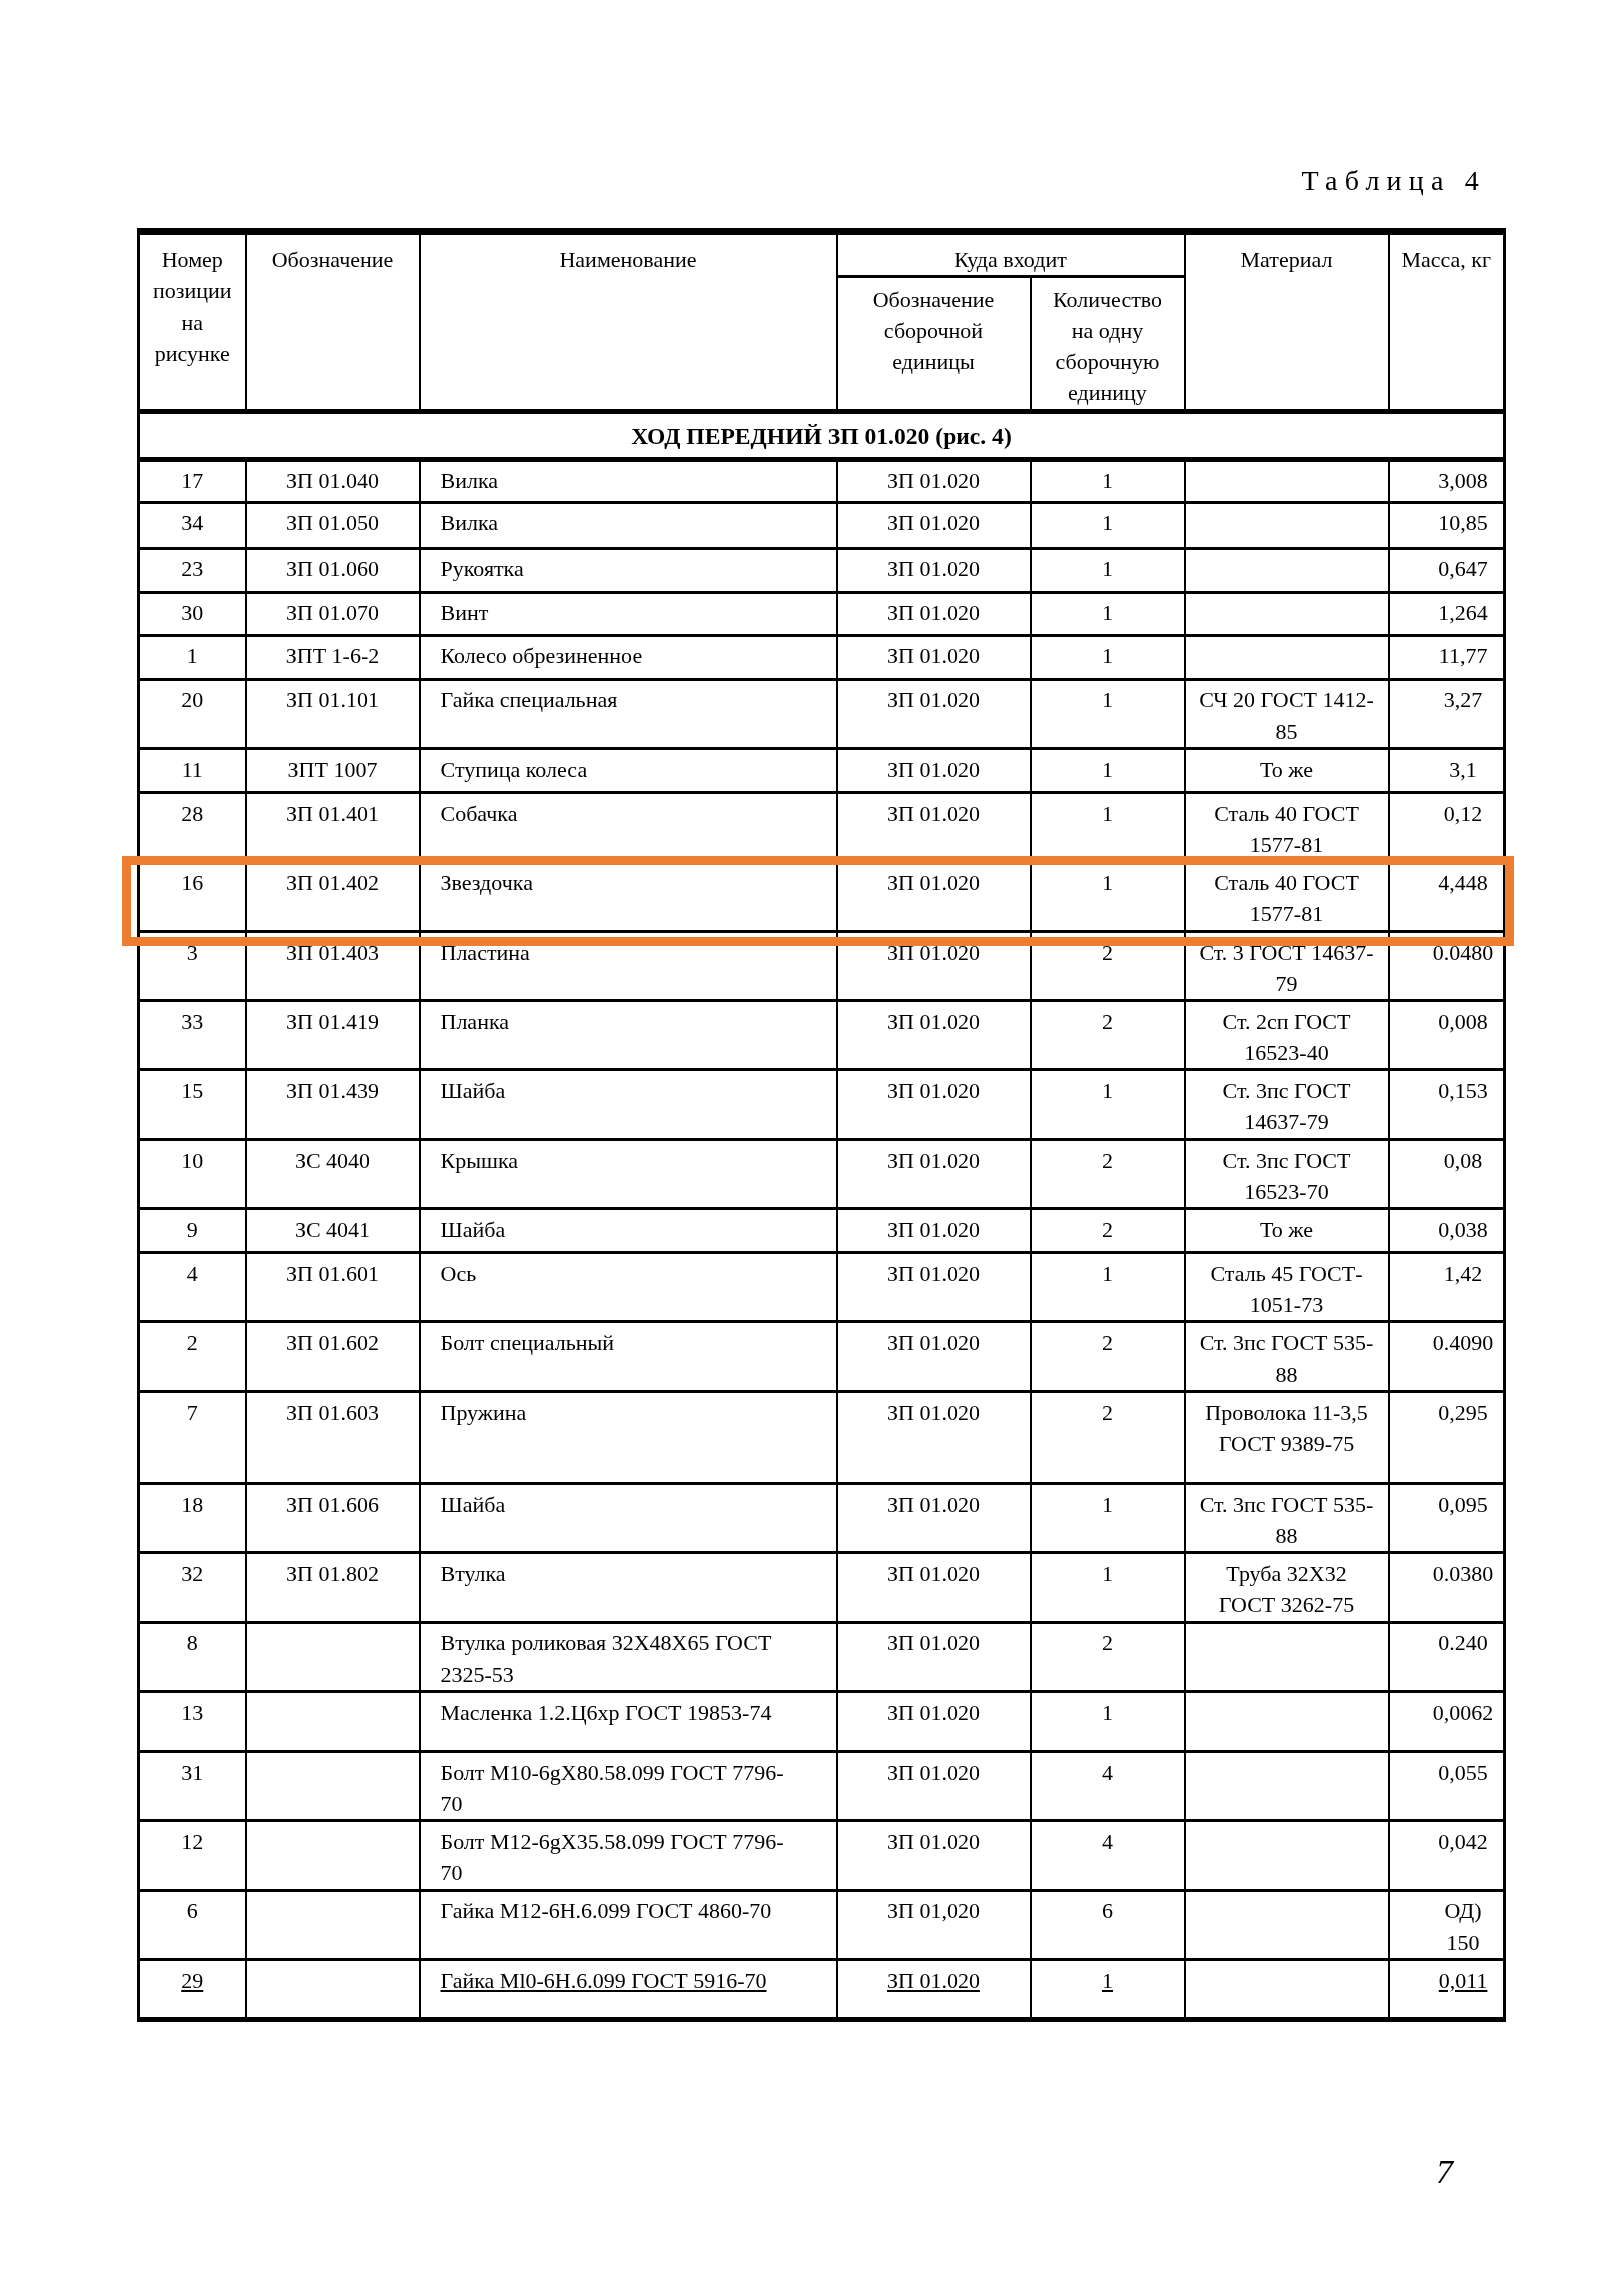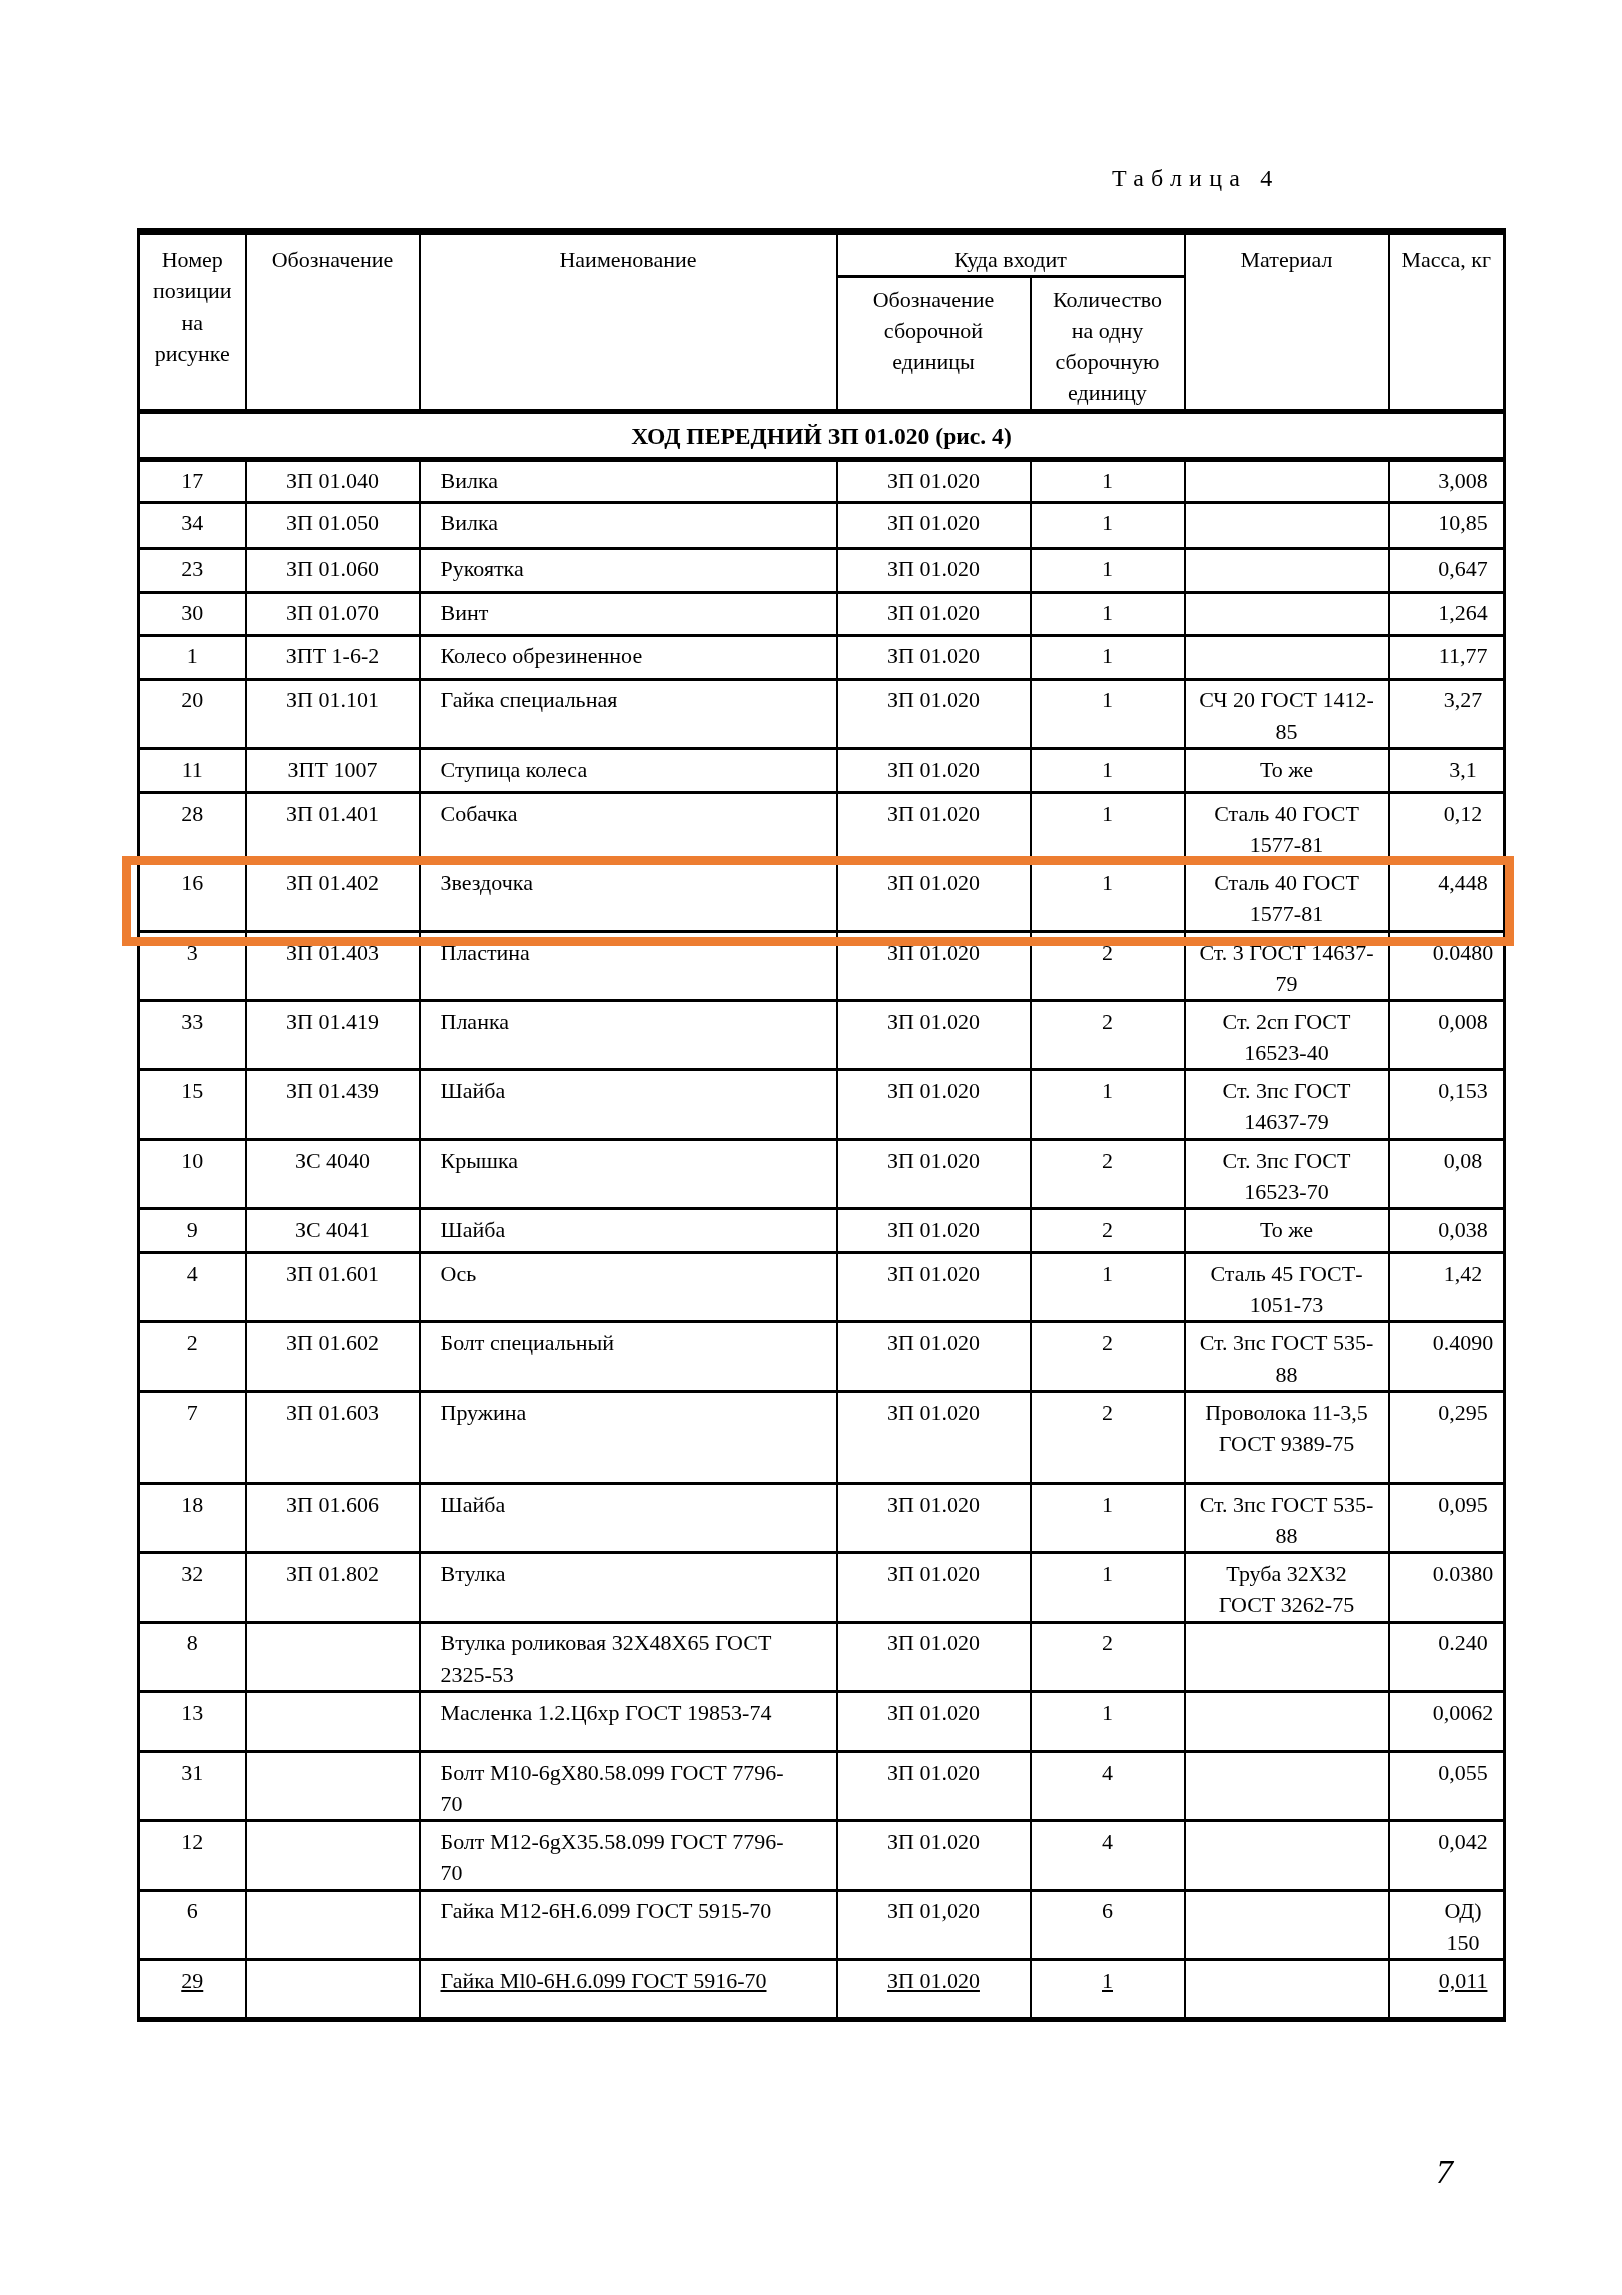--- a/index.html
+++ b/index.html
@@ -6,22 +6,22 @@
   body {
     width: 1623px; height: 2295px;
     background: #ffffff;
     position: relative;
     font-family: "Liberation Serif", "DejaVu Serif", serif;
     color: #000;
   }
   .doc-label {
     position: absolute;
     top: 165px; left: 1112px; width: 374px;
-    text-align: left;
-    font-size: 24px;
+    text-align: right;
+    font-size: 28px;
     letter-spacing: 7.2px;
     white-space: nowrap;
   }
   table.parts {
     position: absolute;
     left: 137px; top: 228px;
     width: 1367px;
     border-collapse: collapse;
     table-layout: fixed;
     border: 3.9px solid #000;
@@ -352,21 +352,21 @@
     <td class="name">Болт М12-6gХ35.58.099 ГОСТ 7796-
 70</td>
     <td>ЗП 01.020</td>
     <td>4</td>
     <td></td>
     <td class="mass">0,042</td>
   </tr>
       <tr>
     <td>6</td>
     <td></td>
-    <td class="name">Гайка М12-6Н.6.099 ГОСТ 5915-70</td>
+    <td class="name">Гайка М12-6Н.6.099 ГОСТ 4860-70</td>
     <td>ЗП 01,020</td>
     <td>6</td>
     <td></td>
     <td class="mass">ОД) 150</td>
   </tr>
       <tr>
     <td>29</td>
     <td></td>
     <td class="name">Гайка Мl0-6Н.6.099 ГОСТ 5916-70</td>
     <td>ЗП 01.020</td>

